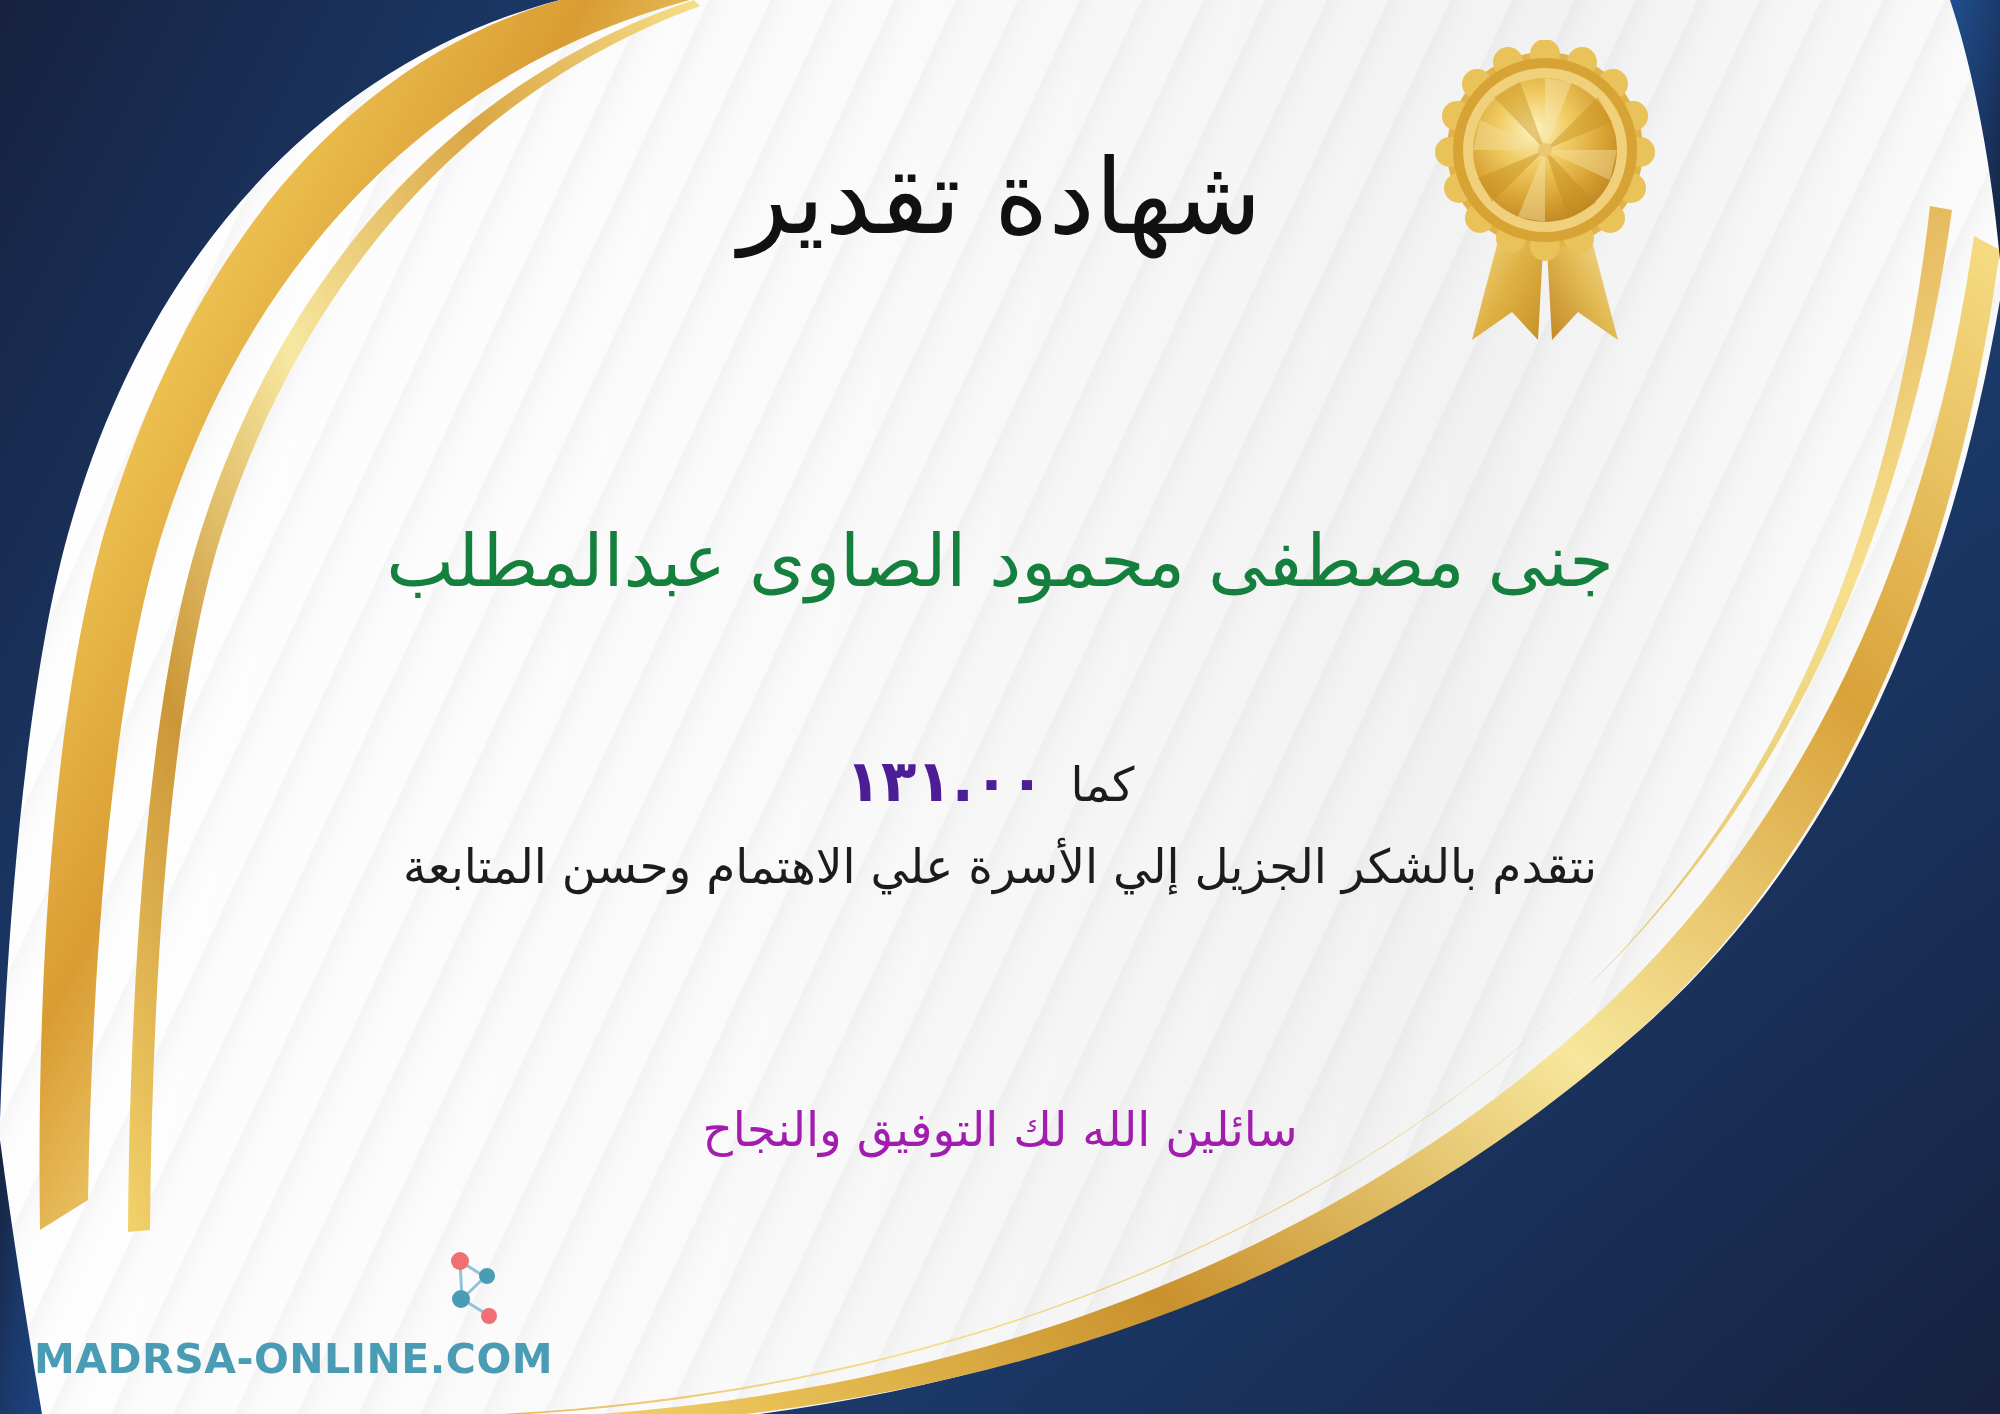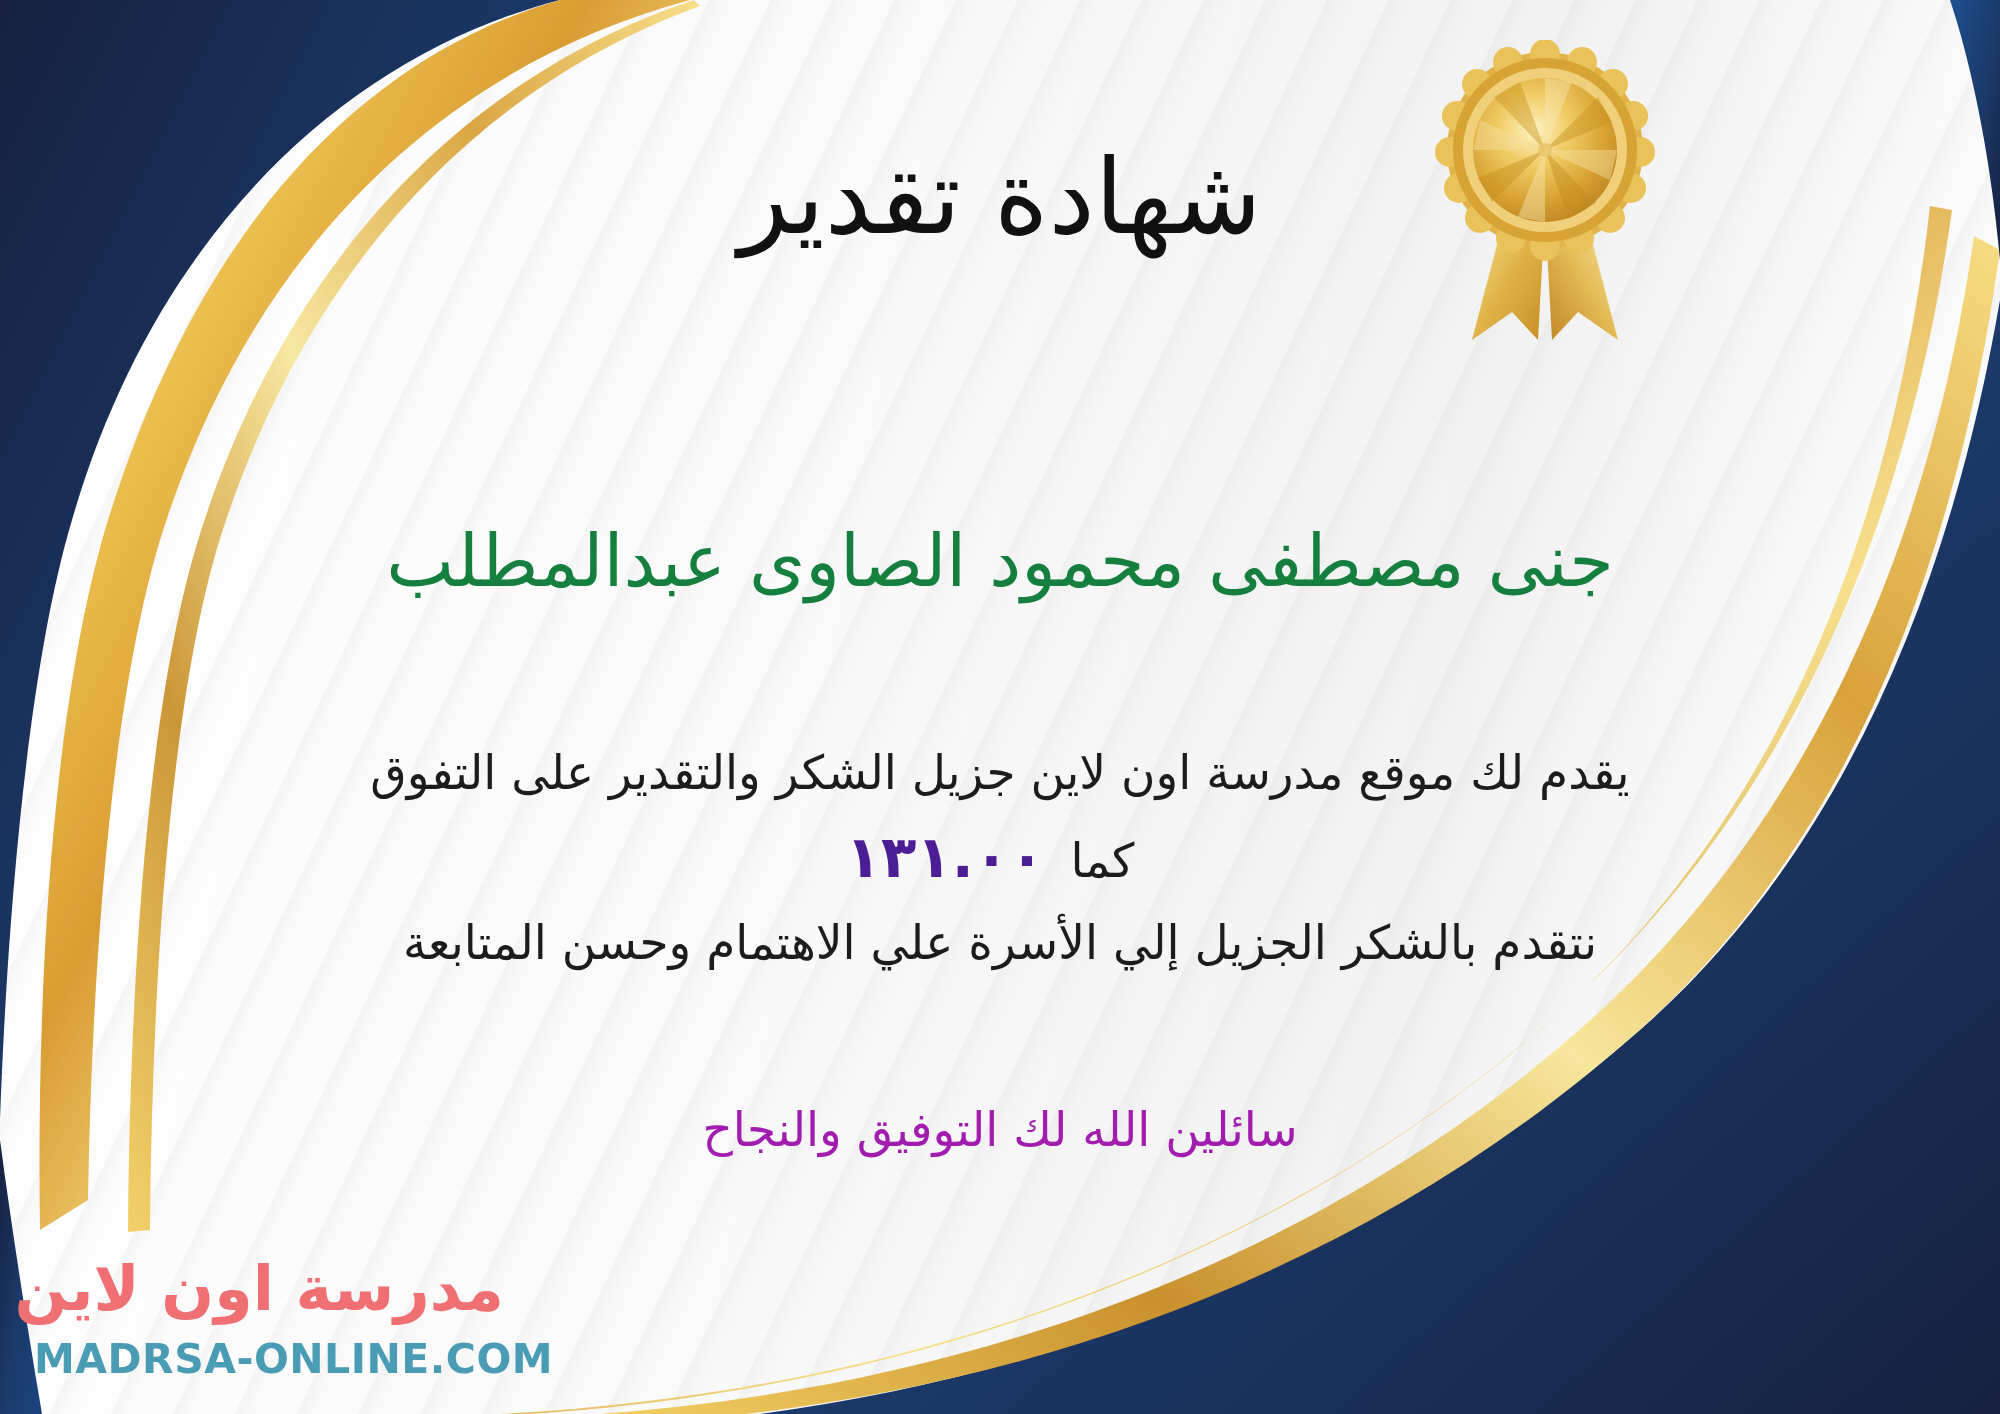--- a/index.html
+++ b/index.html
@@ -272,36 +272,34 @@
   </svg>
 
   <div class="content">
 
     <div class="cert-title">شهادة تقدير</div>
 
     <div class="student-name">جنى مصطفى محمود الصاوى عبدالمطلب</div>
 
     <div class="body-block">
 
-      <div class="body-line">يقدم لك موقع مدرسة اون لاين جزيل الشكر  والتقدير على التفوق</div>
 
       <div class="body-line l2">
         <span class="seg-left">كما</span>
         <span class="score">١٣١.٠٠</span>
       </div>
 
       <div class="body-line">نتقدم  بالشكر الجزيل إلي الأسرة علي الاهتمام وحسن المتابعة</div>
     </div>
 
     <div class="closing">سائلين الله لك التوفيق  والنجاح</div>
   </div>
 
   <div class="logo">
     <div class="logo-row">
-      <div class="logo-ar">مدرسة اون لاين</div>
       <svg class="logo-mark" viewBox="0 0 66 84">
         <line x1="22" y1="14" x2="47" y2="30" stroke="#8fc4d4" stroke-width="3"></line>
         <line x1="47" y1="30" x2="24" y2="52" stroke="#8fc4d4" stroke-width="3"></line>
         <line x1="24" y1="52" x2="22" y2="14" stroke="#8fc4d4" stroke-width="3"></line>
         <line x1="24" y1="52" x2="50" y2="68" stroke="#8fc4d4" stroke-width="3"></line>
         <circle cx="22" cy="14" r="9" fill="#ef6f72"></circle>
         <circle cx="49" cy="29" r="8" fill="#4a9cb5"></circle>
         <circle cx="23" cy="52" r="9" fill="#4a9cb5"></circle>
         <circle cx="51" cy="69" r="8" fill="#ef6f72"></circle>
       </svg>

